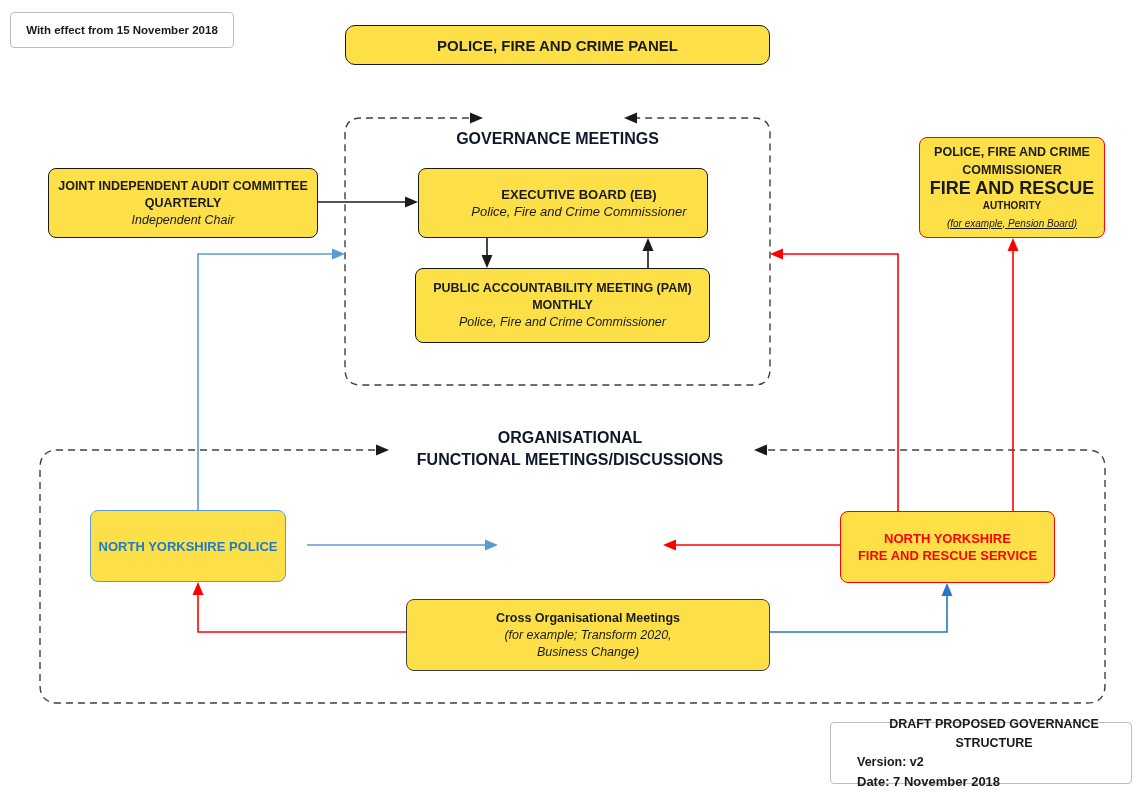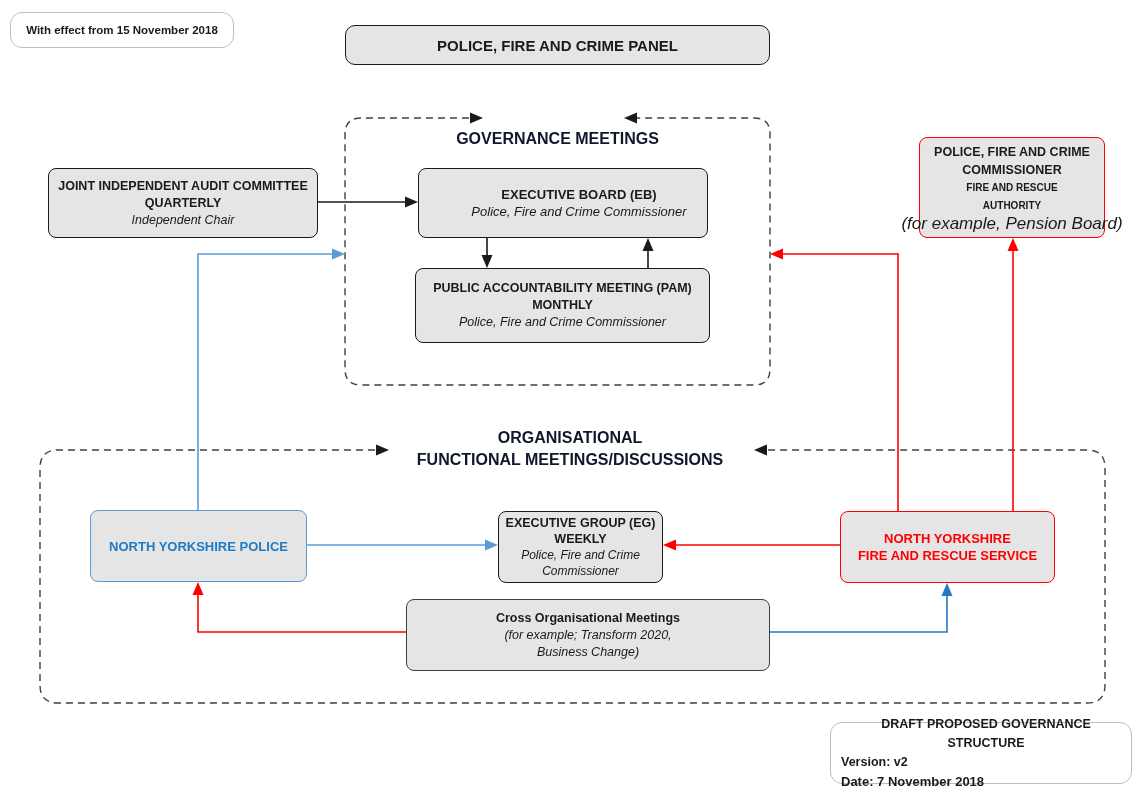--- a/index.html
+++ b/index.html
@@ -1,25 +1,25 @@
 <!DOCTYPE html>
 <html><head>
 <meta charset="utf-8">
 <style>
   html,body{margin:0;padding:0;background:#ffffff;}
   body{font-family:"Liberation Sans",sans-serif;color:#1a1a1a;}
   #stage{position:relative;width:1140px;height:793px;background:#ffffff;overflow:hidden;}
   #wires{position:absolute;left:0;top:0;z-index:1;}
-  .box{position:absolute;z-index:2;background:#e5e5e5;box-sizing:border-box;
+  .box{position:absolute;z-index:2;background:#fde047;box-sizing:border-box;
        display:flex;flex-direction:column;justify-content:center;align-items:center;
        text-align:center;}
   .rounded{border:1.5px solid #1a1a1a;border-radius:8px;}
   .b{font-weight:bold;}
   .i{font-style:italic;}
-  .note-box{border:1px solid #bfbfbf;border-radius:12px;background:#ffffff;}
+  .note-box{border:1px solid #bfbfbf;border-radius:4px;background:#ffffff;}
   .title{position:absolute;z-index:2;text-align:center;font-weight:bold;color:#0f172a;}
   .red-border{border-color:#ff0000;}
   .blue-border{border-color:#5b9bd5;}
   .red-text{color:#ff0000;}
   .blue-text{color:#1f7bc4;}
   .ln{line-height:17px;font-size:12.5px;}
   .ln13{line-height:17px;font-size:13px;}
 </style>
 </head>
 <body>
@@ -109,51 +109,45 @@
 
   <div class="box rounded" style="left:415px;top:268px;width:295px;height:75px;align-items:center;">
     <div class="b ln">PUBLIC ACCOUNTABILITY MEETING (PAM)</div>
     <div class="b ln">MONTHLY</div>
     <div class="i ln">Police, Fire and Crime Commissioner</div>
   </div>
 
   <div class="box rounded red-border" style="left:919px;top:137px;width:186px;height:101px;">
     <div class="b" style="font-size:12.5px;line-height:18px;">POLICE, FIRE AND CRIME</div>
     <div class="b" style="font-size:12.5px;line-height:18px;">COMMISSIONER</div>
-    <div class="b" style="font-size:10px;line-height:18px;">FIRE AND RESCUE</div>
+    <div class="b" style="font-size:18px;line-height:18px;">FIRE AND RESCUE</div>
     <div class="b" style="font-size:10px;line-height:18px;text-align:center;">AUTHORITY</div>
-    <div class="i" style="font-size:17px;line-height:18px;white-space:nowrap;">(for example, Pension Board)</div>
+    <div class="i" style="font-size:10px;line-height:18px;white-space:nowrap;text-decoration:underline;">(for example, Pension Board)</div>
   </div>
 
   <div class="title" style="left:290px;top:427px;width:560px;font-size:16px;line-height:22px;">
     <div>ORGANISATIONAL</div>
     <div>FUNCTIONAL MEETINGS/DISCUSSIONS</div>
   </div>
 
-  <div class="box rounded blue-border" style="left:90px;top:510px;width:217px;height:72px;">
+  <div class="box rounded blue-border" style="left:90px;top:510px;width:196px;height:72px;">
     <div class="b blue-text" style="font-size:13px;">NORTH YORKSHIRE POLICE</div>
   </div>
 
-  <div class="box rounded" style="left:498px;top:511px;width:165px;height:72px;">
-    <div class="b" style="font-size:12.5px;line-height:16px;">EXECUTIVE GROUP (EG)</div>
-    <div class="b" style="font-size:12.5px;line-height:16px;">WEEKLY</div>
-    <div class="i" style="font-size:12px;line-height:16px;">Police, Fire and Crime</div>
-    <div class="i" style="font-size:12px;line-height:16px;">Commissioner</div>
-  </div>
 
   <div class="box rounded red-border" style="left:840px;top:511px;width:215px;height:72px;">
     <div class="b red-text ln13">NORTH YORKSHIRE</div>
     <div class="b red-text ln13">FIRE AND RESCUE SERVICE</div>
   </div>
 
   <div class="box rounded" style="left:406px;top:599px;width:364px;height:72px;border-color:#404040;">
     <div class="b ln">Cross Organisational Meetings</div>
     <div class="i ln">(for example; Transform 2020,</div>
     <div class="i ln">Business Change)</div>
   </div>
 
-  <div class="box note-box" style="left:830px;top:722px;width:302px;height:62px;align-items:flex-start;padding-left:10px;">
+  <div class="box note-box" style="left:830px;top:722px;width:302px;height:62px;align-items:flex-start;padding-left:26px;">
     <div class="b" style="font-size:12.5px;line-height:19px;">DRAFT PROPOSED GOVERNANCE STRUCTURE</div>
     <div class="b" style="font-size:12.5px;line-height:19px;">Version: v2</div>
     <div class="b" style="font-size:13px;line-height:19px;">Date: 7 November 2018</div>
   </div>
 
 </div>
 
 </body></html>

